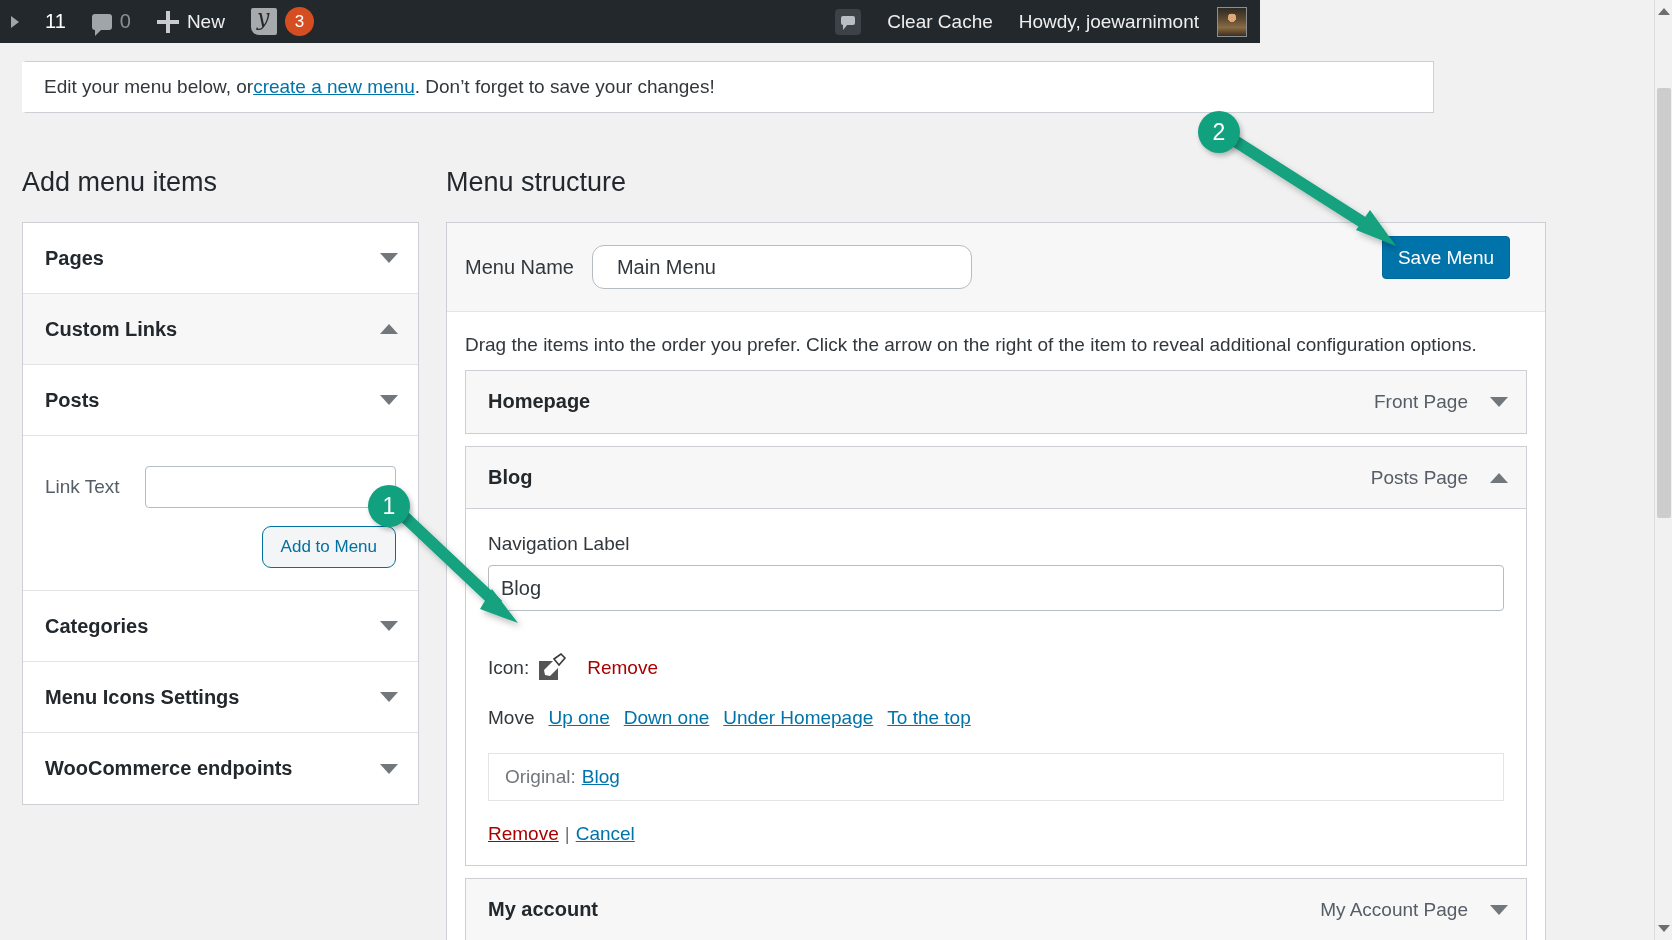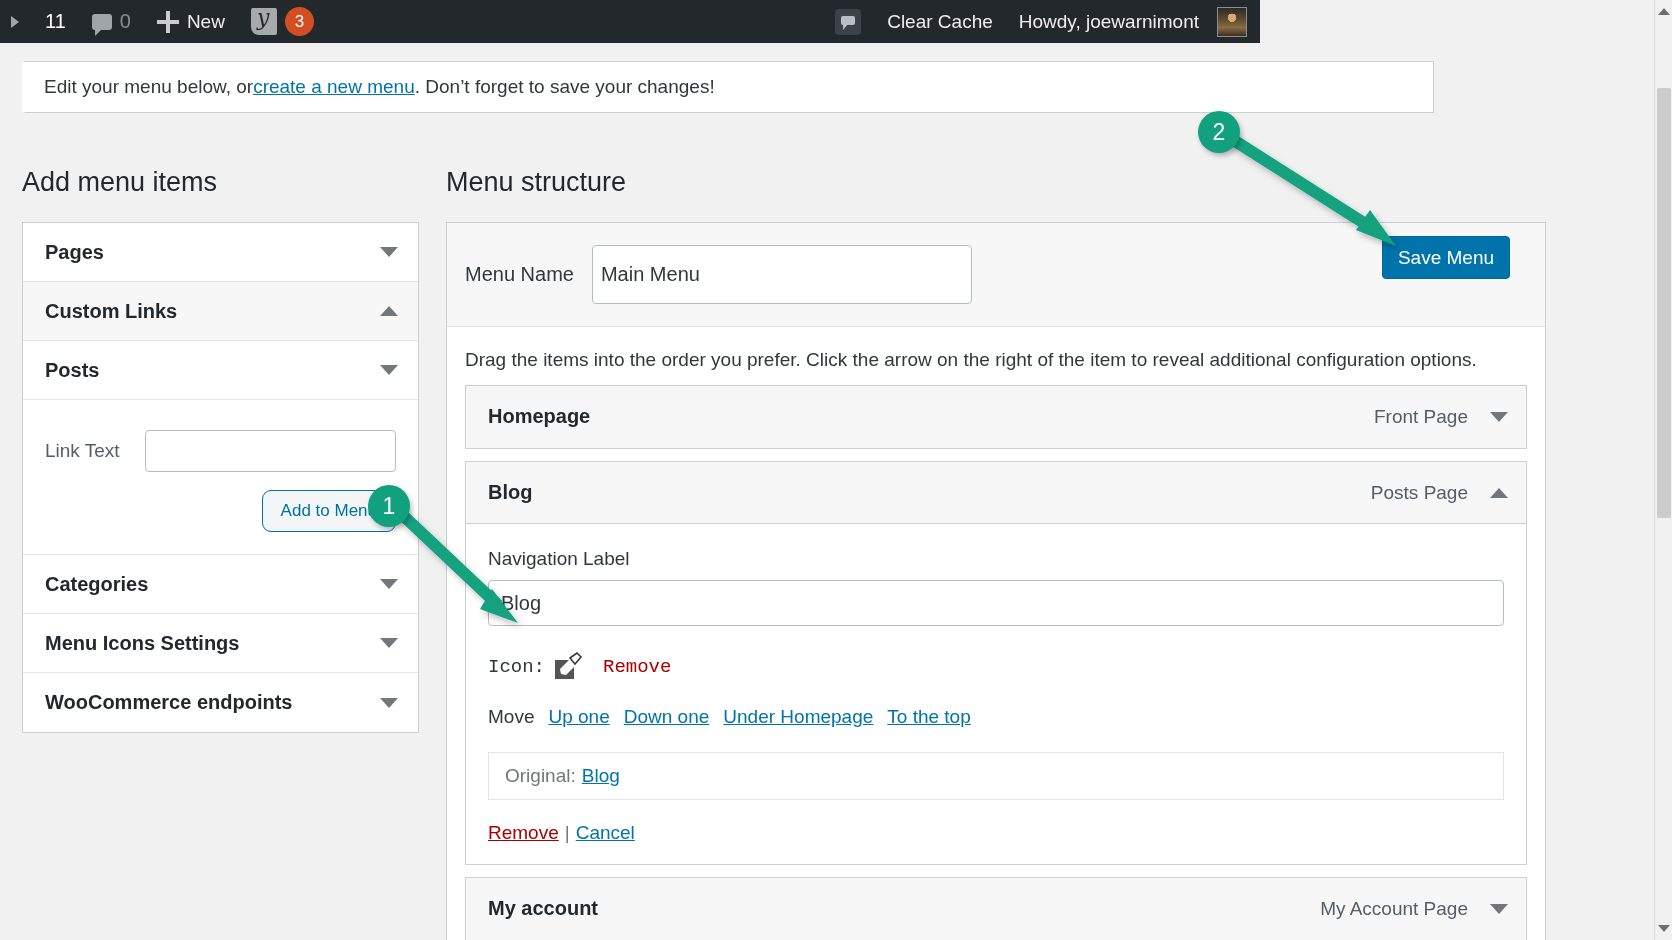--- a/index.html
+++ b/index.html
@@ -155,21 +155,21 @@
 
   
   #left-panel {
     position: absolute;
     top: 222px; left: 22px;
     width: 397px;
     background: #ffffff;
     border: 1px solid #ccd0d4;
   }
   .acc-header {
-    height: 59px;
+    height: 71px;
     display: flex;
     align-items: center;
     justify-content: space-between;
     padding: 0 20px 0 22px;
     font-size: 20px;
     font-weight: bold;
     color: #23282d;
     border-bottom: 1px solid #e2e4e7;
     background: #fff;
     cursor: pointer;
@@ -243,27 +243,27 @@
     background: #f7f7f7;
     border-bottom: 1px solid #e2e4e7;
   }
   #menu-name-label {
     font-size: 20px;
     color: #32373c;
     margin-right: 18px;
   }
   #menu-name-input {
     width: 380px;
-    height: 59px;
+    height: 44px;
     border: 1px solid #b5bcc2;
-    border-radius: 4px;
+    border-radius: 12px;
     background: #fff;
     font-size: 20px;
     color: #32373c;
-    padding: 0 8px;
+    padding: 0 24px;
     display: flex;
     align-items: center;
   }
   #drag-hint {
     padding: 22px 18px 14px 18px;
     font-size: 19px;
     color: #32373c;
   }
   .menu-items-wrap { padding: 0 18px 22px 18px; }
   .menu-item {
@@ -303,22 +303,21 @@
     color: #32373c;
     padding: 0 12px;
     display: flex;
     align-items: center;
     background: #fff;
   }
   .icon-row {
     display: flex;
     align-items: center;
     gap: 8px;
-    margin-top: 26px;
-    font-family: Liberation Mono, monospace;
+    margin-top: 42px;
   }
   .icon-row .lbl { font-size: 19px; color: #32373c; }
   .pencil-icon {
     width: 30px; height: 30px;
     position: relative;
     display: inline-block;
   }
   .icon-remove {
     color: #a00;
     font-size: 19px;

